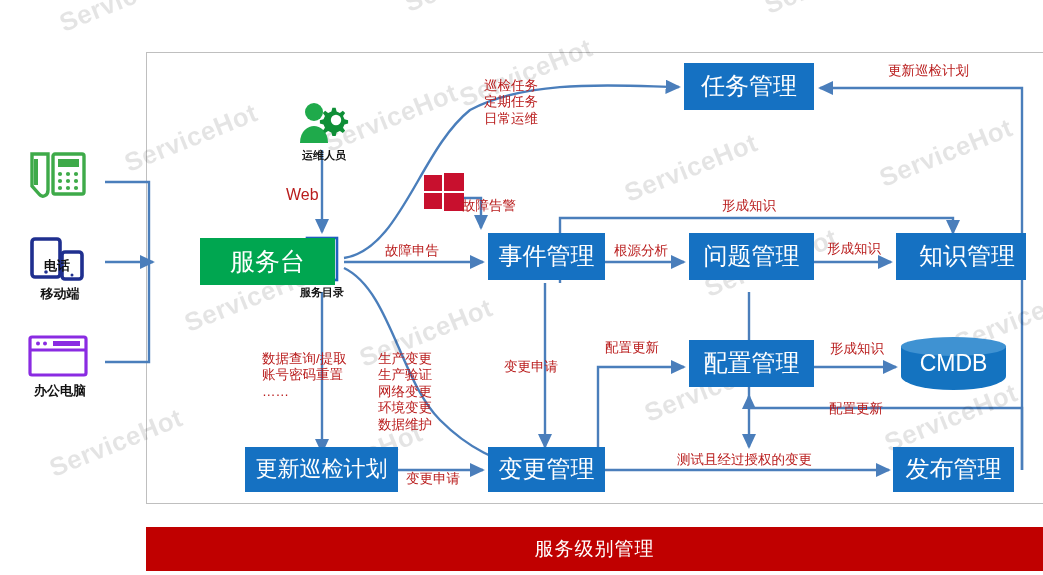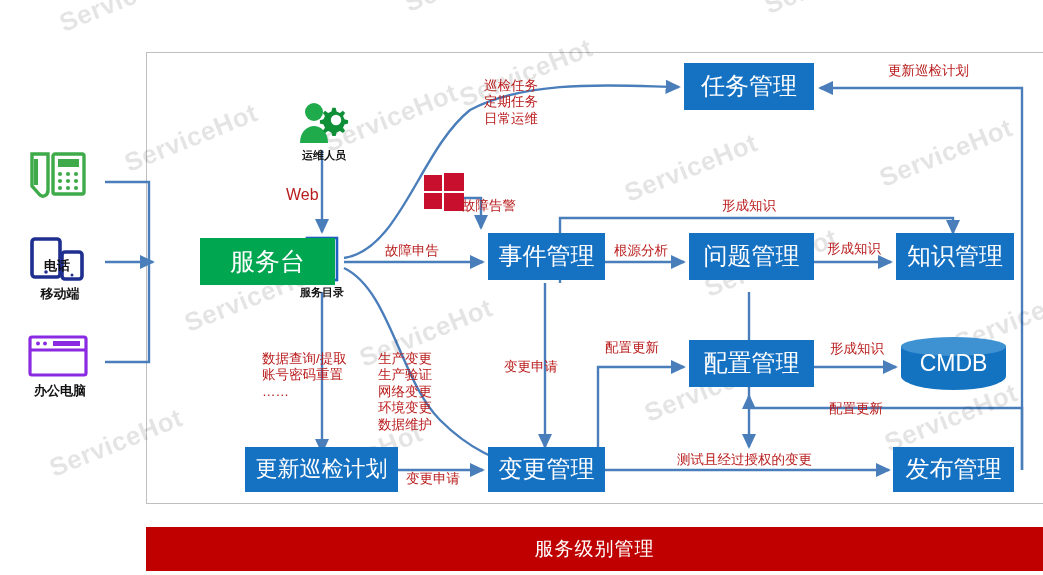--- a/index.html
+++ b/index.html
@@ -246,21 +246,21 @@
   </div>
 
   <div class="node node-blue md" style="left:488px;top:233px;width:117px;height:47px;">
     <span>事件管理</span>
   </div>
 
   <div class="node node-blue md" style="left:689px;top:233px;width:125px;height:47px;">
     <span>问题管理</span>
   </div>
 
-  <div class="node node-blue md" style="left:896px;top:233px;width:118px;height:47px;">
+  <div class="node node-blue md" style="left:896px;top:233px;width:118px;height:47px;padding-left:12px;">
     <span>知识管理</span>
   </div>
 
   <div class="node node-blue md" style="left:689px;top:340px;width:125px;height:47px;">
     <span>配置管理</span>
   </div>
 
   <div class="cyl" style="left:901px;top:337px;width:105px;height:56px;">
     <div class="body"></div>
     <div class="top"></div>

